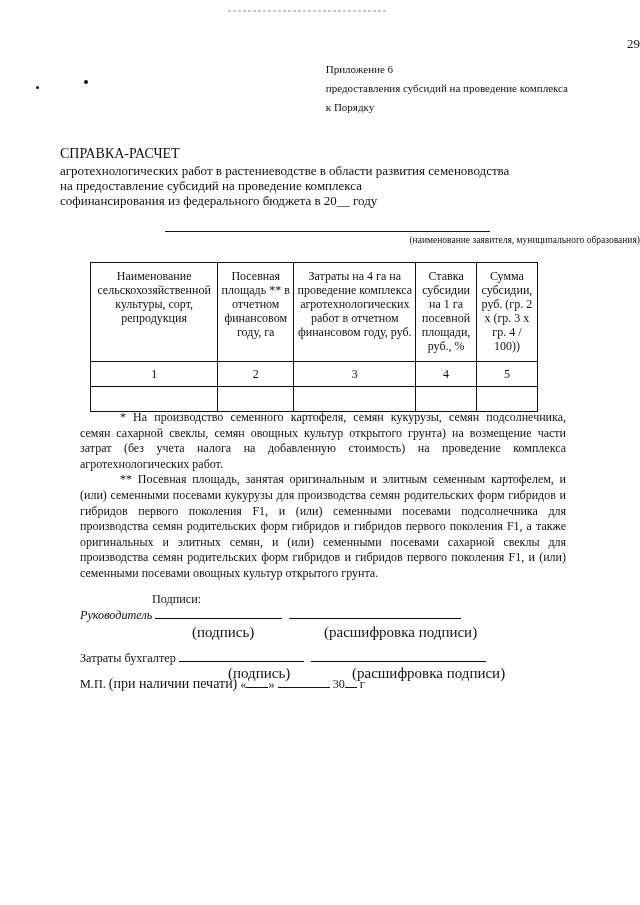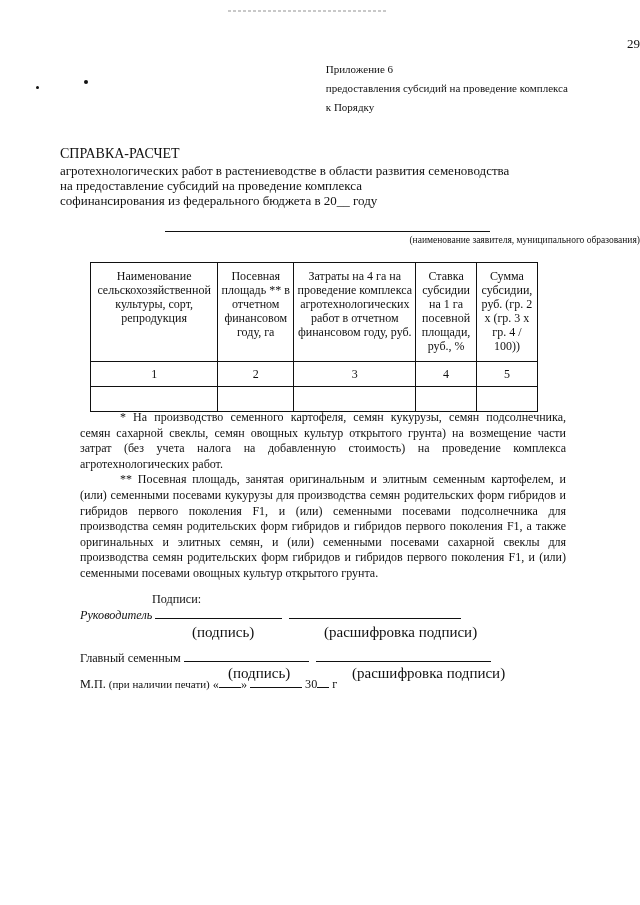--- a/index.html
+++ b/index.html
@@ -94,28 +94,28 @@
 
   <div style="position:absolute; left:0; top:15px; white-space:nowrap;font-style:italic;">
     <span>Руководитель</span>
     <span class="line" style="width:127px;"></span>
     <span class="line" style="width:172px; margin-left:4px;"></span>
   </div>
   <div class="cap" style="left:112px; top:32px;">(подпись)</div>
   <div class="cap" style="left:244px; top:32px;">(расшифровка подписи)</div>
 
   <div style="position:absolute; left:0; top:58px; white-space:nowrap;">
-    <span>Главный семенным</span>
+    <span>Затраты бухгалтер</span>
     <span class="line" style="width:125px;"></span>
     <span class="line" style="width:175px; margin-left:4px;"></span>
   </div>
   <div class="cap" style="left:148px; top:73px;">(подпись)</div>
   <div class="cap" style="left:272px; top:73px;">(расшифровка подписи)</div>
 
   <div style="position:absolute; left:0; top:84px; white-space:nowrap;">
     <span>М.П.</span>
-    <span style="font-size:11px;">(при наличии печати)</span>
+    <span style="font-size:14px;">(при наличии печати)</span>
     <span>«</span><span class="line" style="width:22px;"></span><span>»</span>
     <span class="line" style="width:52px;"></span>
     <span>30</span><span class="line" style="width:12px;"></span>
     <span>г</span>
   </div>
 </div>
 
 </body></html>

